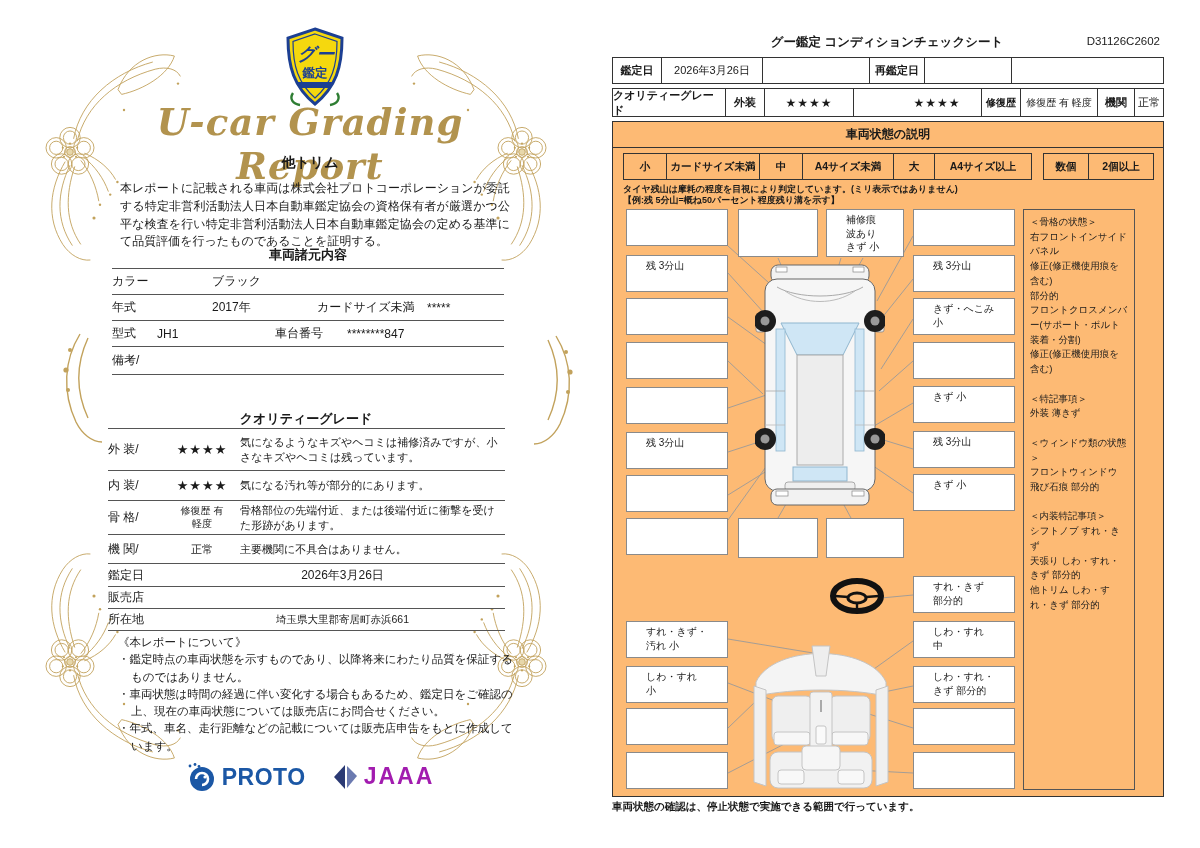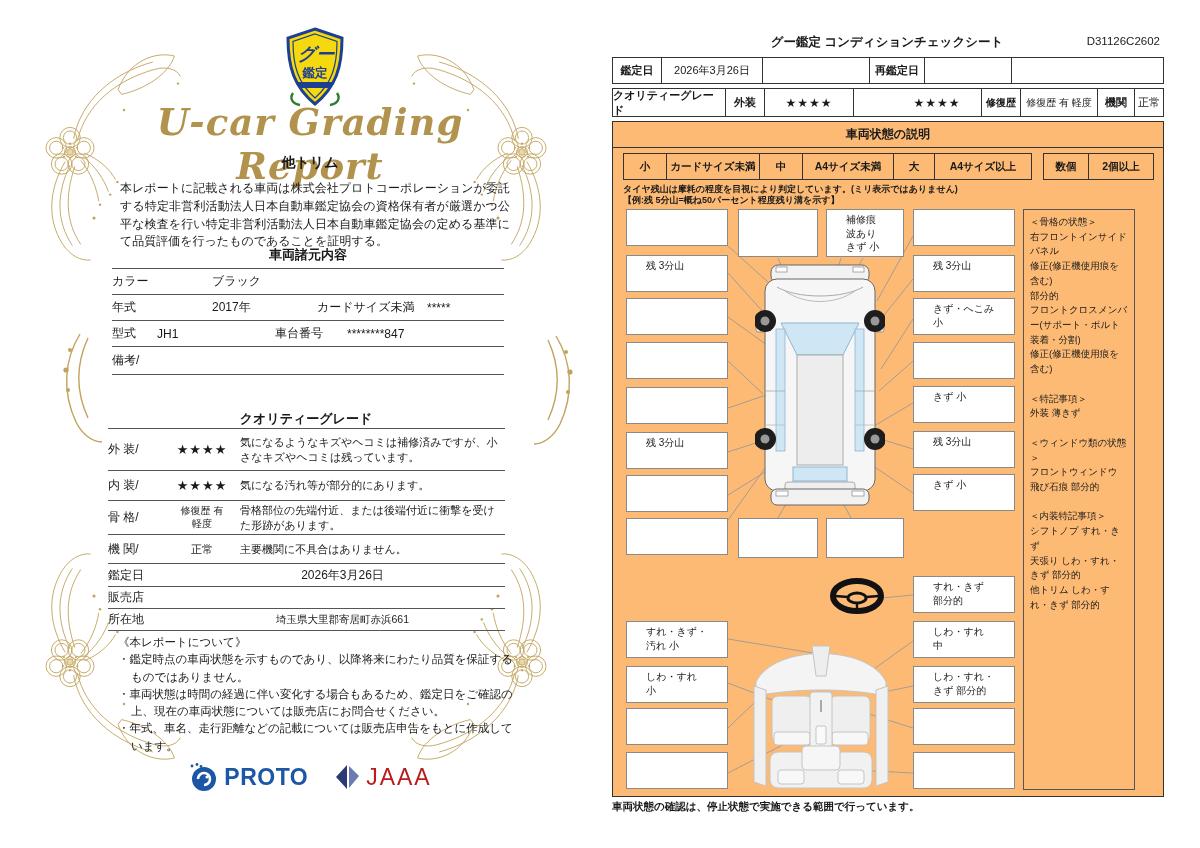--- a/index.html
+++ b/index.html
@@ -25,21 +25,21 @@
   .grow .gval{flex:none;width:76px;text-align:center;font-size:13px;letter-spacing:1px;}
   .grow .gval.small{font-size:10px;letter-spacing:0;white-space:pre-line;line-height:1.25;}
   .grow .gdesc{flex:1;line-height:1.35;}
   .irow{display:flex;align-items:center;border-bottom:1px solid #555;height:21px;font-size:12px;}
   .irow .ilab{flex:none;width:72px;}
   .irow .ival{flex:1;text-align:center;}
   .about{left:118px;top:634px;width:402px;font-size:11.5px;line-height:1.5;}
   .about .bullet{padding-left:13px;text-indent:-13px;}
   .logos{left:95px;top:762px;width:430px;display:flex;justify-content:center;align-items:center;gap:26px;}
   .logo-proto{display:flex;align-items:center;gap:6px;color:#1b57a5;font-weight:800;font-size:23px;letter-spacing:.5px;}
-  .logo-jaaa{display:flex;align-items:center;gap:6px;color:#b91c1c;font-weight:400;font-size:23px;letter-spacing:2px;}
+  .logo-jaaa{display:flex;gap:6px;color:#a21caf;font-weight:700;font-size:23px;letter-spacing:2px;}
   
   .r-title{left:612px;top:34px;width:550px;text-align:center;font-weight:bold;font-size:12.5px;}
   .r-docno{left:1040px;top:35px;width:120px;text-align:right;font-size:11.5px;}
   .tbl{display:flex;border:1.4px solid #333;background:#fff;}
   .tbl .c{border-right:1px solid #333;display:flex;align-items:center;justify-content:center;font-size:11px;}
   .tbl .c:last-child{border-right:none;}
   .tbl .c.hd{font-weight:bold;}
   .bigbox{left:612px;top:121px;width:550px;height:674px;border:1.5px solid #333;background:#fdba74;}
   .bigbox-title{position:absolute;left:0;top:0;width:100%;height:25px;border-bottom:1.2px solid #333;
     display:flex;align-items:center;justify-content:center;font-weight:bold;font-size:12px;}

